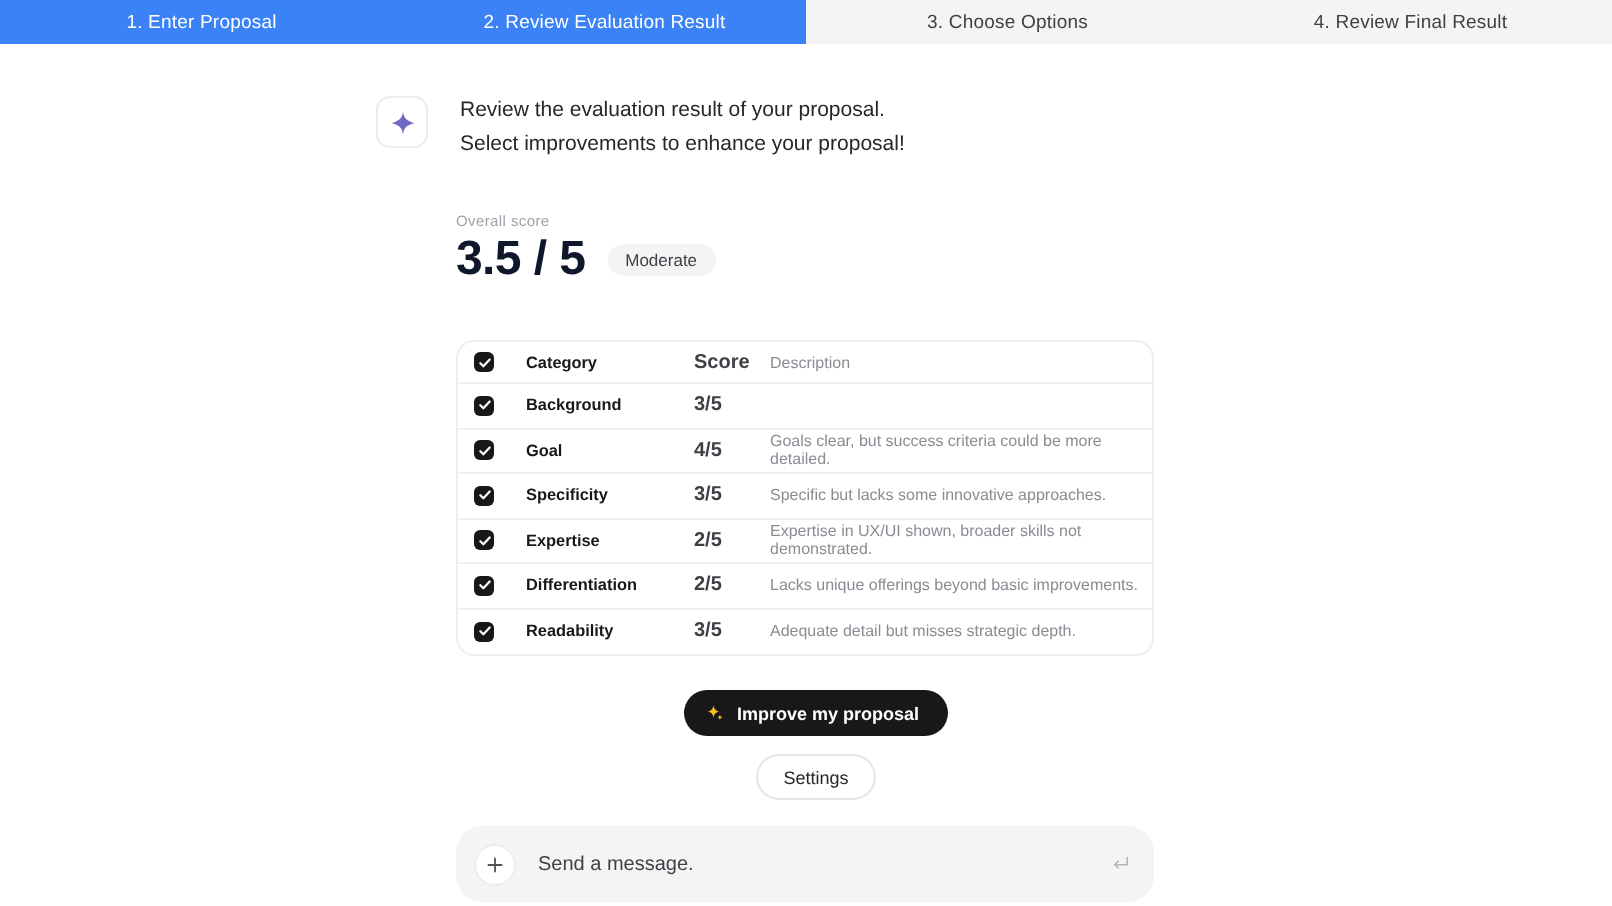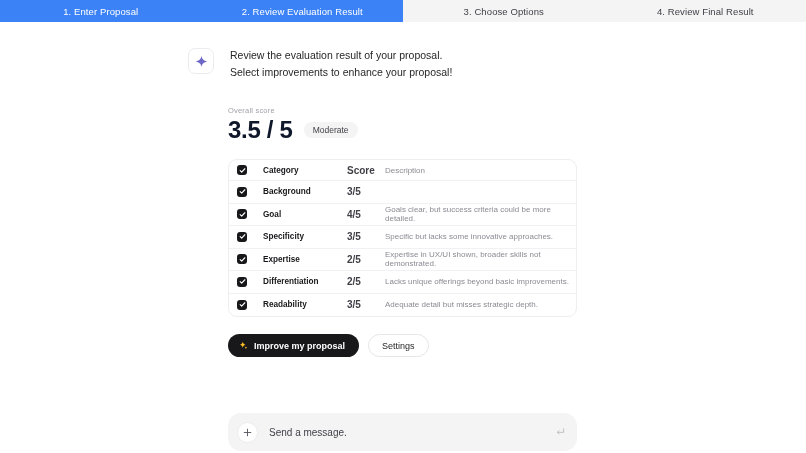--- a/index.html
+++ b/index.html
@@ -115,21 +115,21 @@
     border-radius: 999px;
     background: #f4f4f5;
     color: #3f3f46;
     font-size: 8.5px;
     cursor: pointer;
   }
 
   
   .table-card {
     margin-left: 40px;
-    margin-top: 17px;
+    margin-top: 28px;
     width: 349px;
     border: 1px solid #eeeef1;
     border-radius: 9px;
     background: #ffffff;
     overflow: hidden;
     box-sizing: border-box;
   }
   .trow {
     display: flex;
     align-items: center;
@@ -177,20 +177,21 @@
   }
   .checkbox svg { display: block; }
 
   
   .btn-row {
     margin-left: 40px;
     margin-top: 17px;
     display: flex;
     align-items: center;
     gap: 9px;
+    flex-direction: column;
   }
   .btn-primary {
     display: inline-flex;
     align-items: center;
     gap: 6px;
     height: 23px;
     padding: 0 14px 0 11px;
     border-radius: 999px;
     background: #18181b;
     color: #ffffff;

